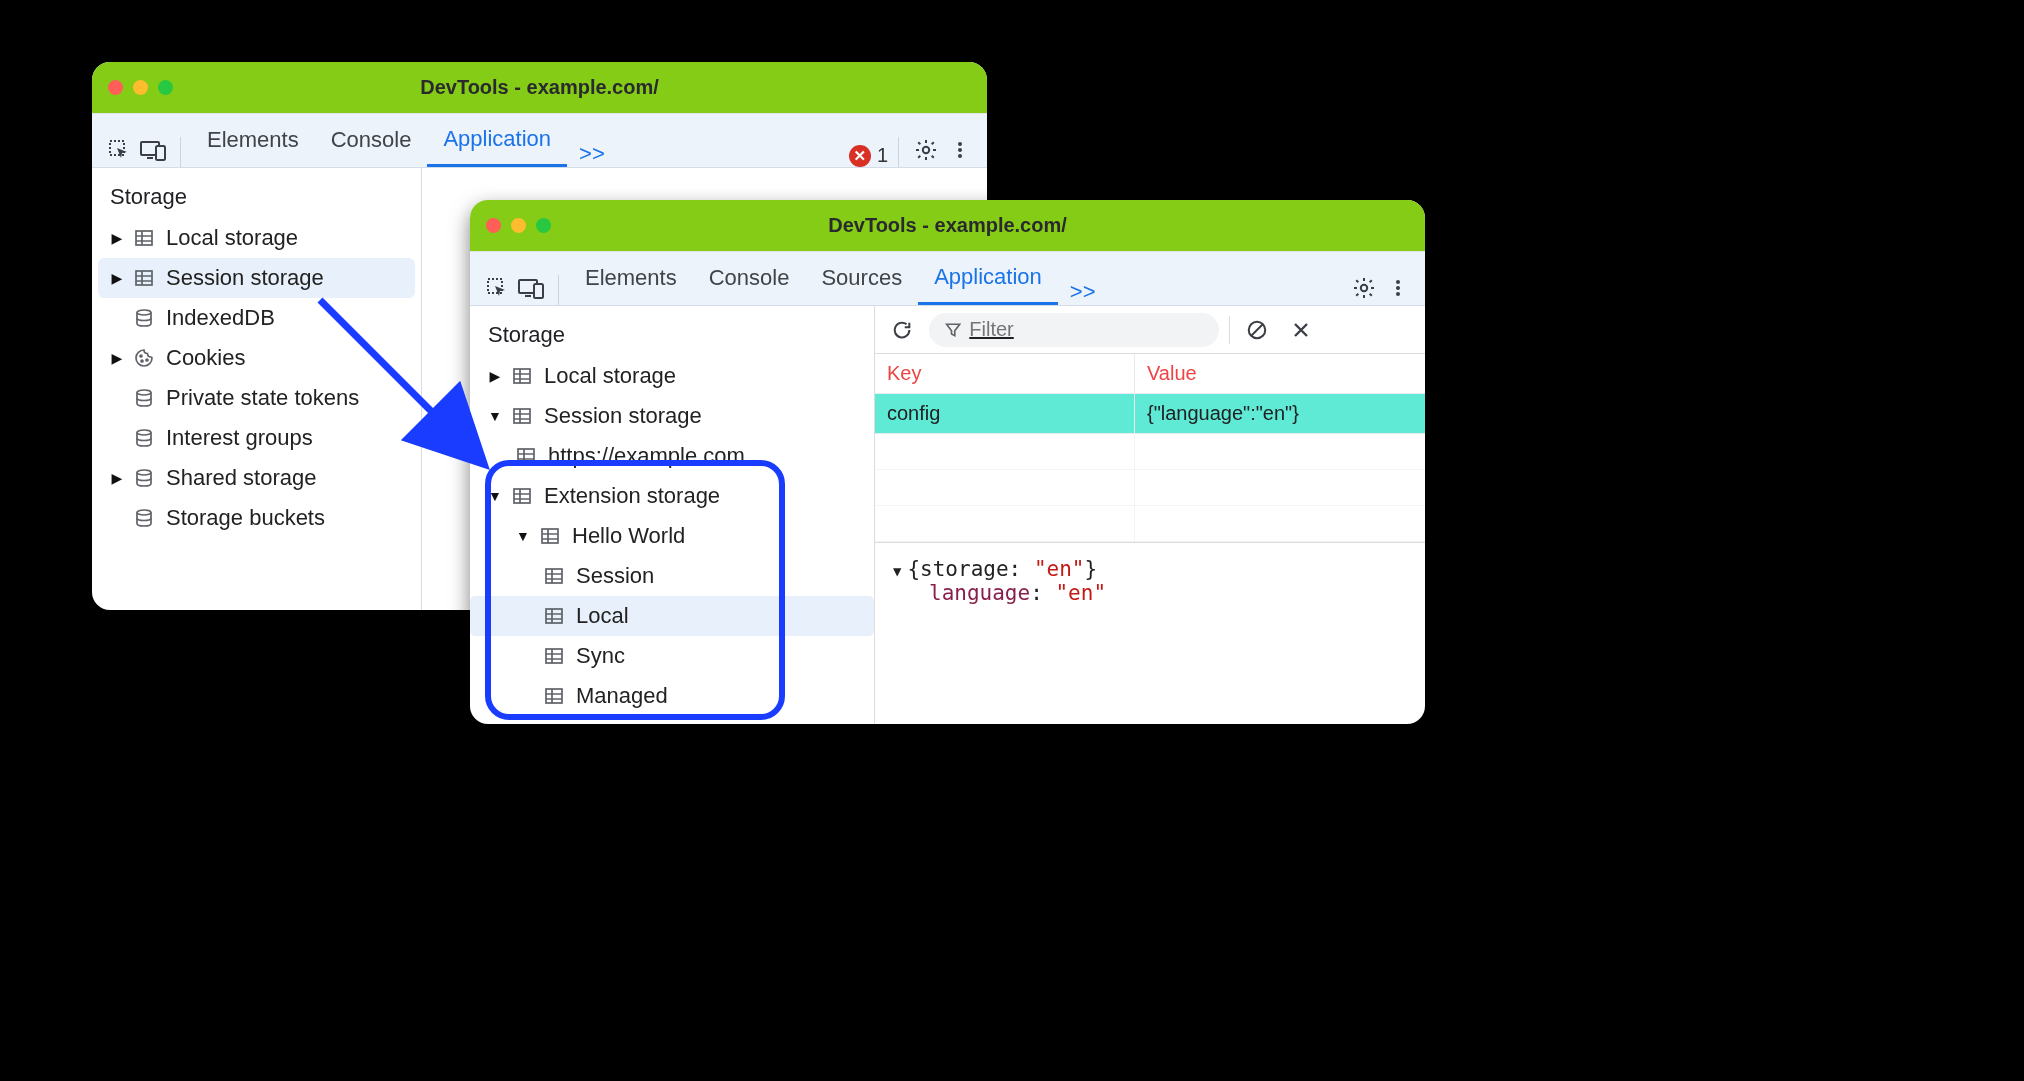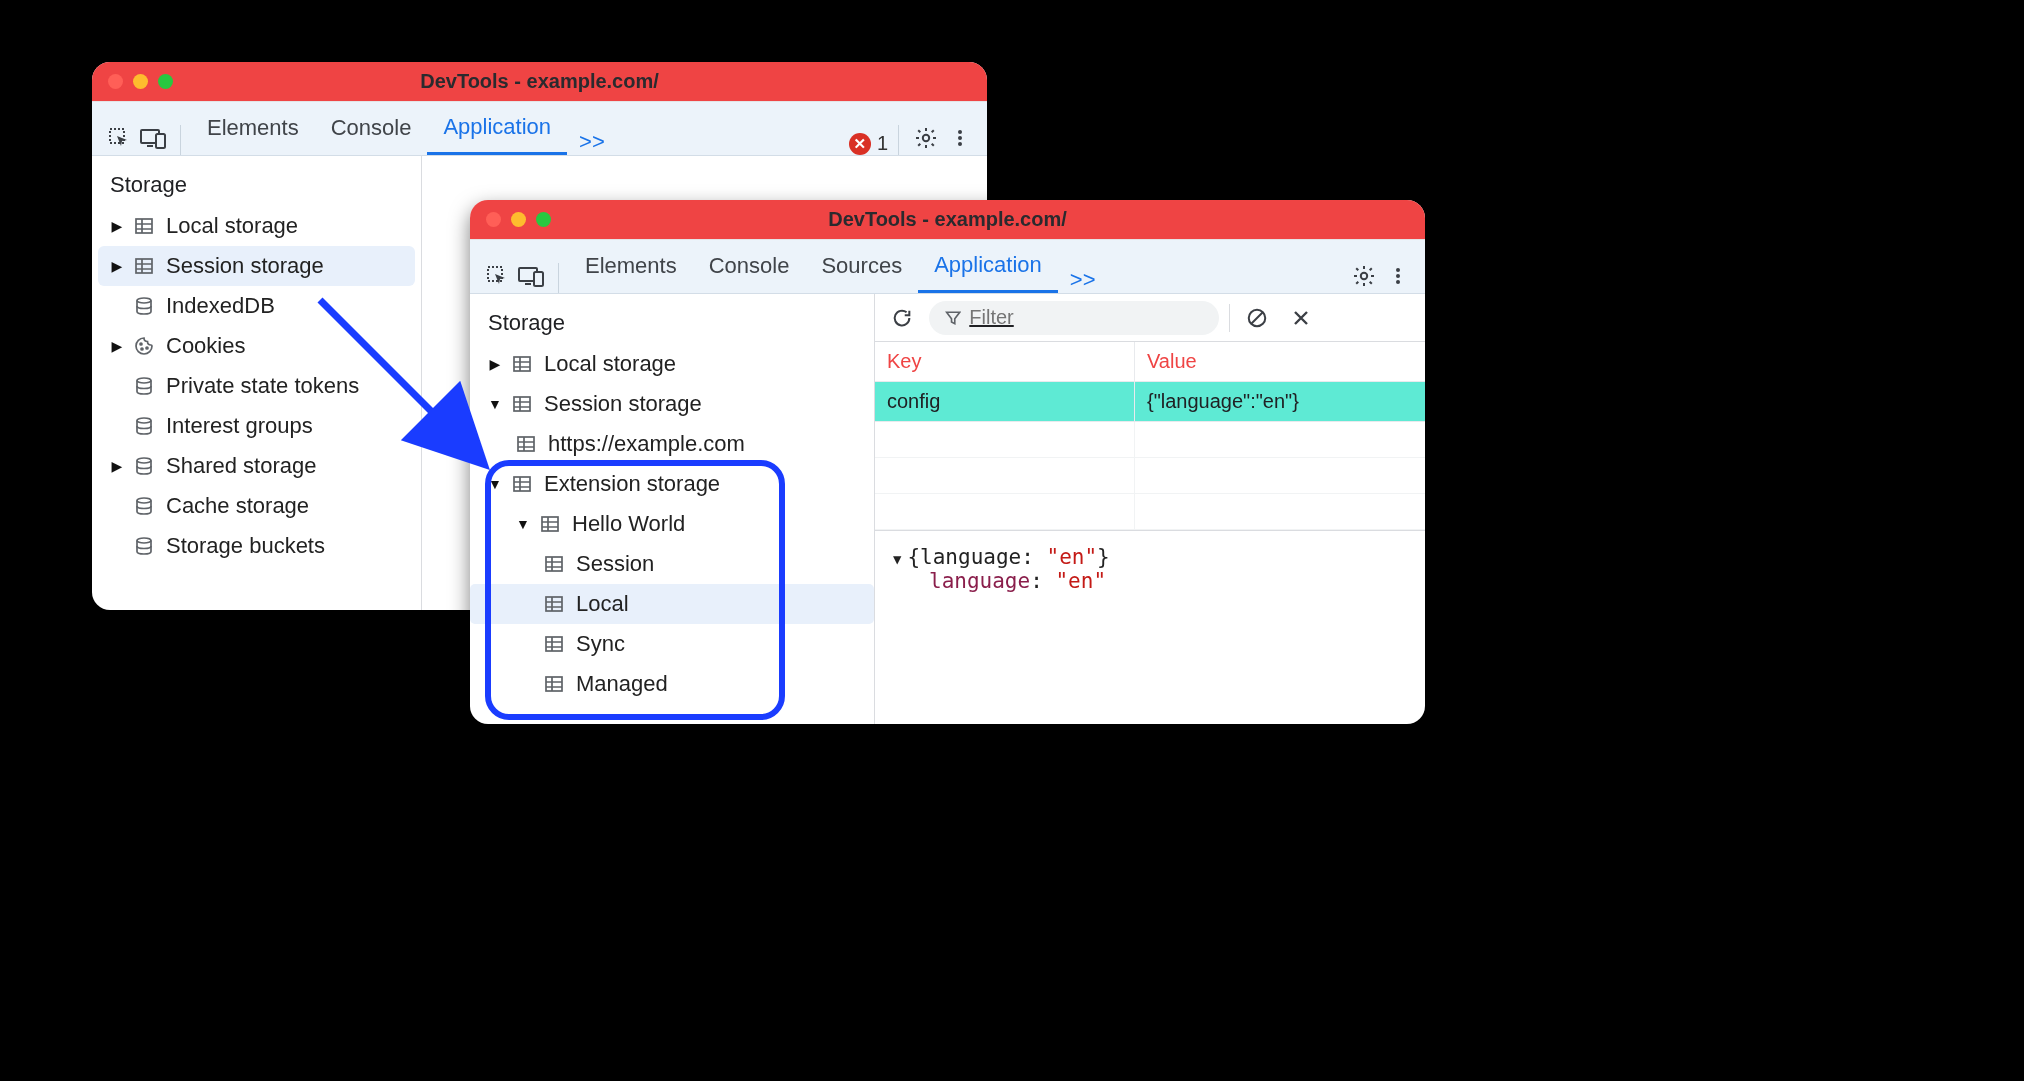--- a/index.html
+++ b/index.html
@@ -20,22 +20,22 @@
     overflow: hidden;
     display: flex;
     flex-direction: column;
   }
   .w1 { left: 92px; top: 62px; width: 895px; height: 548px; }
   .w2 { left: 470px; top: 200px; width: 955px; height: 524px; }
 
   .titlebar {
     display: flex;
     align-items: center;
-    height: 40px;
-    background: #ef4444;
+    height: 52px;
+    background: #84cc16;
     border-bottom: 1px solid #e4e4e6;
     position: relative;
   }
   .traffic { display: flex; gap: 10px; padding-left: 16px; }
   .dot { width: 15px; height: 15px; border-radius: 50%; }
   .dot.red { background:#ff5f57; } .dot.yellow { background:#febc2e; } .dot.green { background:#28c840; }
   .titlebar .title {
     position: absolute; left:0; right:0; text-align:center;
     font-weight:600; font-size:20px; color:#2a2a2e; pointer-events:none;
   }
@@ -251,31 +251,20 @@
       <div class="tree-row">
         <span class="arrow">▶</span>
         <span class="tree-ic">
             <svg width="20" height="20" viewBox="0 0 20 20" fill="none" stroke="currentColor" stroke-width="1.7">
               <ellipse cx="10" cy="4.5" rx="7" ry="2.5"></ellipse>
               <path d="M3 4.5v11c0 1.4 3.1 2.5 7 2.5s7-1.1 7-2.5v-11"></path>
               <path d="M3 10c0 1.4 3.1 2.5 7 2.5s7-1.1 7-2.5"></path>
             </svg>
           </span>
         <span class="tree-label">Shared storage</span>
-      </div>
-      <div class="tree-row">
-        <span class="arrow blank">▶</span>
-        <span class="tree-ic">
-            <svg width="20" height="20" viewBox="0 0 20 20" fill="none" stroke="currentColor" stroke-width="1.7">
-              <ellipse cx="10" cy="4.5" rx="7" ry="2.5"></ellipse>
-              <path d="M3 4.5v11c0 1.4 3.1 2.5 7 2.5s7-1.1 7-2.5v-11"></path>
-              <path d="M3 10c0 1.4 3.1 2.5 7 2.5s7-1.1 7-2.5"></path>
-            </svg>
-          </span>
-        <span class="tree-label">Cache storage</span>
       </div>
       <div class="tree-row">
         <span class="arrow blank">▶</span>
         <span class="tree-ic">
             <svg width="20" height="20" viewBox="0 0 20 20" fill="none" stroke="currentColor" stroke-width="1.7">
               <ellipse cx="10" cy="4.5" rx="7" ry="2.5"></ellipse>
               <path d="M3 4.5v11c0 1.4 3.1 2.5 7 2.5s7-1.1 7-2.5v-11"></path>
               <path d="M3 10c0 1.4 3.1 2.5 7 2.5s7-1.1 7-2.5"></path>
             </svg>
           </span>
@@ -467,21 +456,21 @@
             <div class="col-key"></div>
             <div class="col-val"></div>
           </div>
         <div class="empty-row">
             <div class="col-key"></div>
             <div class="col-val"></div>
           </div>
       </div>
       <div class="json-view">
         <div>
-          <span class="tri">▼</span><span>{language: </span><span class="v">"en"</span><span>}</span>
+          <span class="tri">▼</span><span>{storage: </span><span class="v">"en"</span><span>}</span>
         </div>
         <div style="padding-left:36px">
           <span class="k">language</span><span>: </span><span class="v">"en"</span>
         </div>
       </div>
     </div>
   </div>
 </div>
 
 <div class="hl-box"></div>

